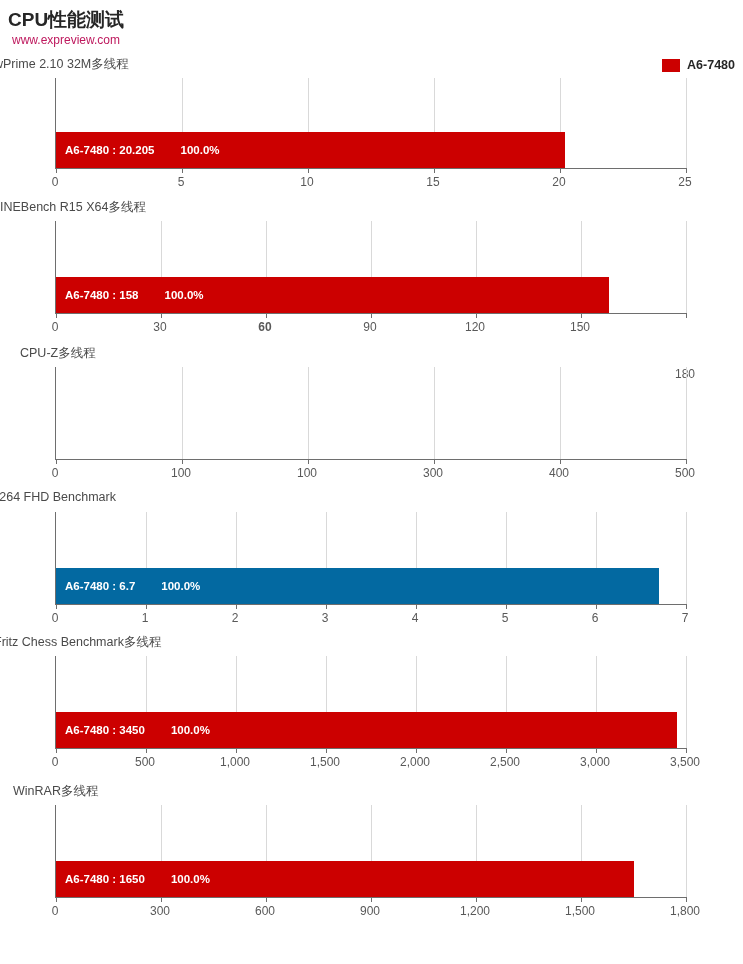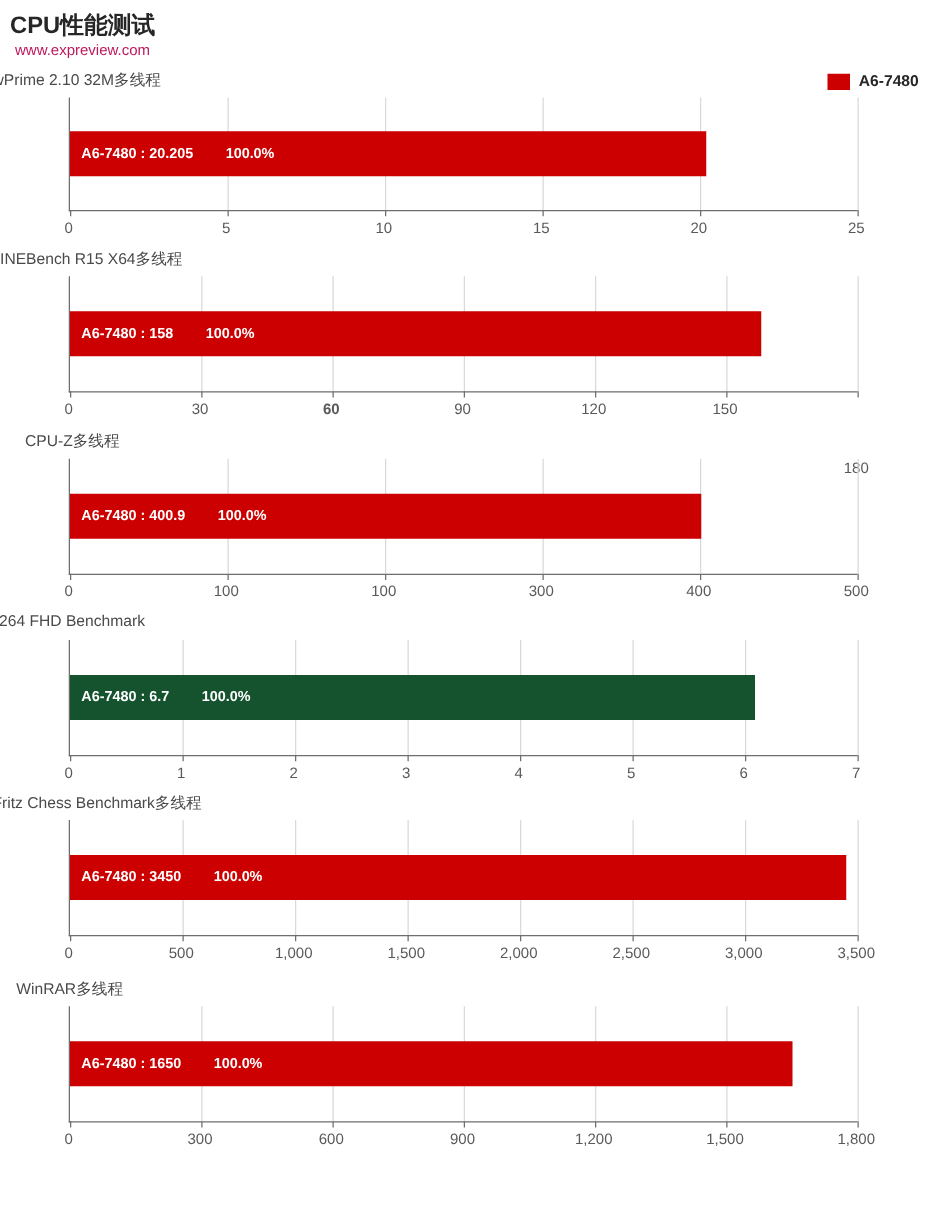--- a/index.html
+++ b/index.html
@@ -107,21 +107,21 @@
     bottom: -5px;
     width: 1px;
     height: 5px;
     background: #6e6e6e;
   }
   .bar-row {
     position: absolute;
     left: 0;
     height: 100%;
     display: flex;
-    align-items: center;
+    align-items: flex-end;
   }
   .bar {
     background: #cc0000;
     height: 36px;
     display: flex;
     align-items: center;
     box-sizing: border-box;
     padding-left: 9px;
   }
   .bar-label {
@@ -235,25 +235,20 @@
           <div class="gridline" style="left: 126px;"></div>
           <div class="tick-mark" style="left: 126px;"></div>
           <div class="gridline" style="left: 252px;"></div>
           <div class="tick-mark" style="left: 252px;"></div>
           <div class="gridline" style="left: 378px;"></div>
           <div class="tick-mark" style="left: 378px;"></div>
           <div class="gridline" style="left: 504px;"></div>
           <div class="tick-mark" style="left: 504px;"></div>
           <div class="gridline" style="left: 630px;"></div>
           <div class="tick-mark" style="left: 630px;"></div>
-        </div>
-        <div class="bar-row">
-          <div class="bar" style="width: 505.134px; background: rgb(204, 0, 0);">
-            <span class="bar-label"><span>A6-7480 : 400.9</span><span class="pct">100.0%</span></span>
-          </div>
         </div>
       </div>
       <div class="axis" style="top: 121px;">
         <div class="axis-tick-label" style="left: 0px;">0</div>
         <div class="axis-tick-label" style="left: 126px;">100</div>
         <div class="axis-tick-label" style="left: 252px;">100</div>
         <div class="axis-tick-label" style="left: 378px;">300</div>
         <div class="axis-tick-label" style="left: 504px;">400</div>
         <div class="axis-tick-label" style="left: 630px;">500</div>
       </div>
@@ -272,21 +267,21 @@
           <div class="gridline" style="left: 360px;"></div>
           <div class="tick-mark" style="left: 360px;"></div>
           <div class="gridline" style="left: 450px;"></div>
           <div class="tick-mark" style="left: 450px;"></div>
           <div class="gridline" style="left: 540px;"></div>
           <div class="tick-mark" style="left: 540px;"></div>
           <div class="gridline" style="left: 630px;"></div>
           <div class="tick-mark" style="left: 630px;"></div>
         </div>
         <div class="bar-row">
-          <div class="bar" style="width: 548px; background: #14532d;">
+          <div class="bar" style="width: 603px; background: #0369a1;">
             <span class="bar-label"><span>A6-7480 : 6.7</span><span class="pct">100.0%</span></span>
           </div>
         </div>
       </div>
       <div class="axis" style="top: 121px;">
         <div class="axis-tick-label" style="left: 0px;">0</div>
         <div class="axis-tick-label" style="left: 90px;">1</div>
         <div class="axis-tick-label" style="left: 180px;">2</div>
         <div class="axis-tick-label" style="left: 270px;">3</div>
         <div class="axis-tick-label" style="left: 360px;">4</div>

